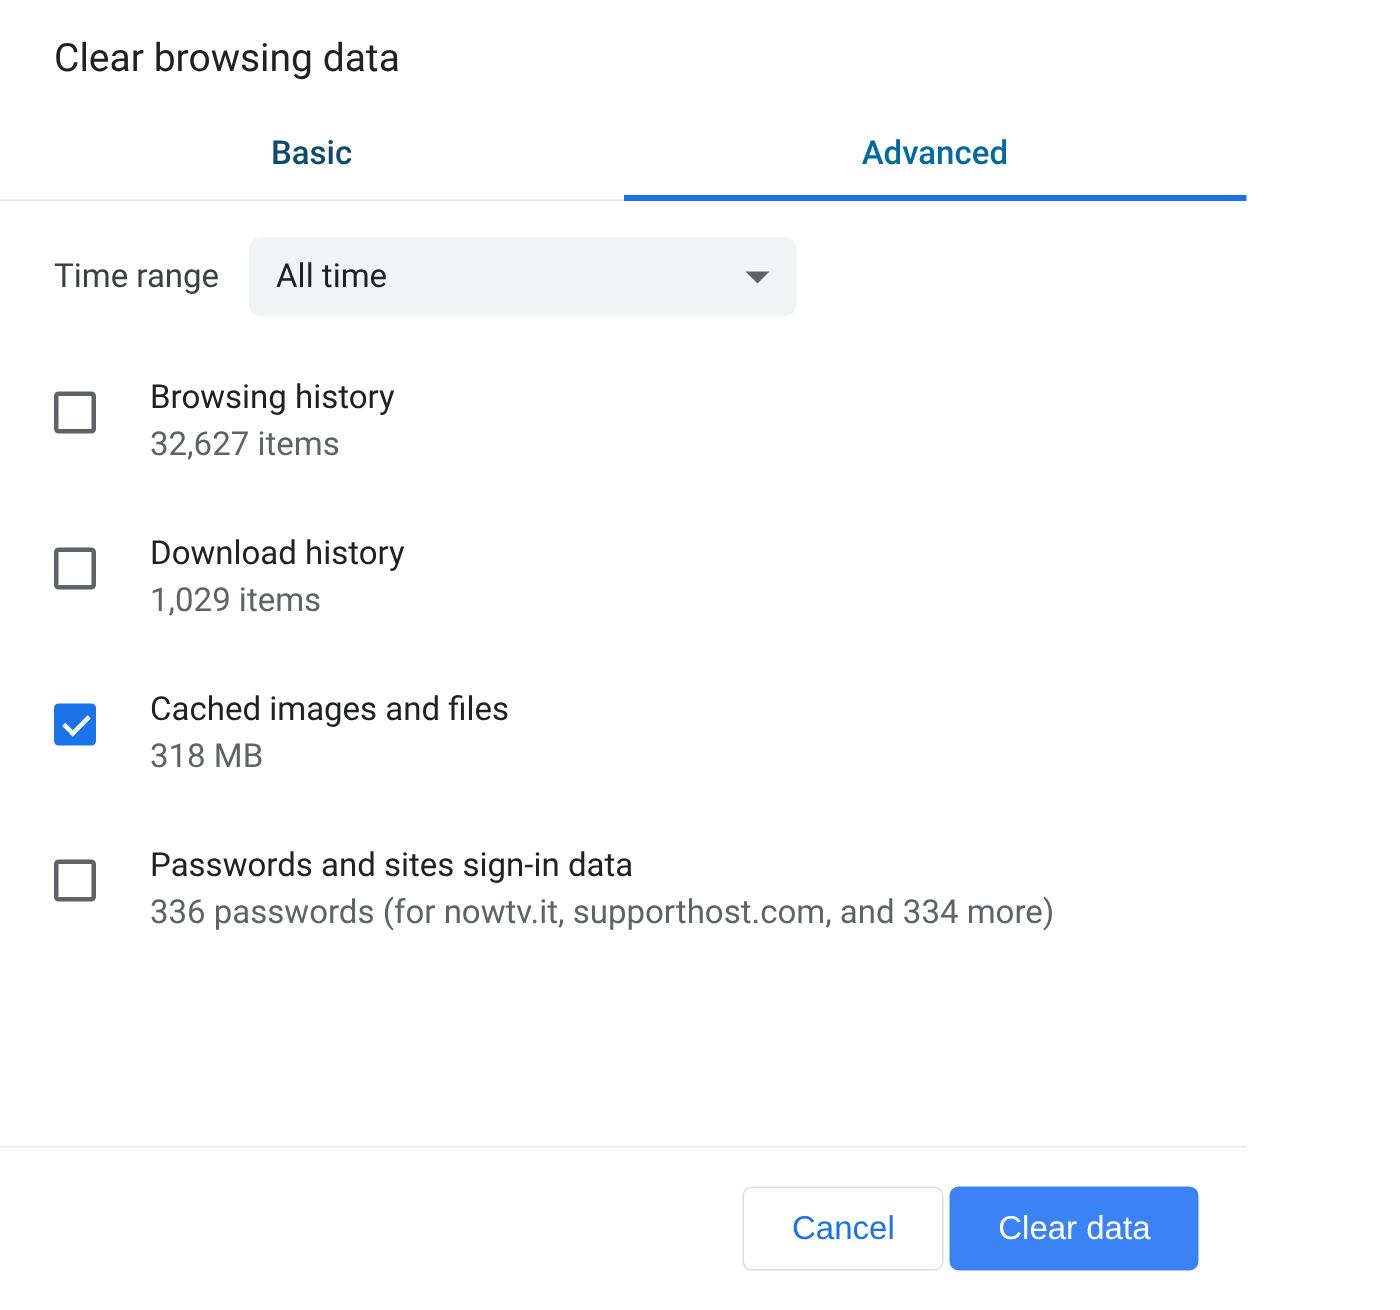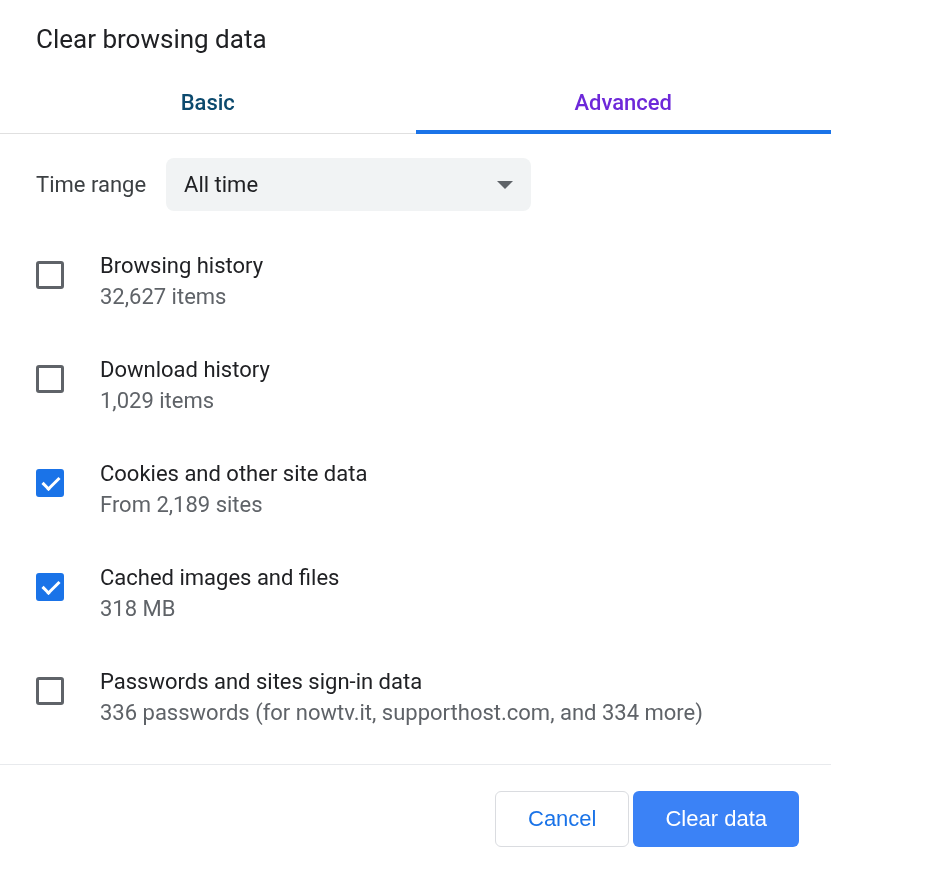--- a/index.html
+++ b/index.html
@@ -38,21 +38,21 @@
       flex: 1;
       text-align: center;
       padding: 18px 0;
       font-size: 22px;
       font-weight: 500;
       cursor: pointer;
       color: #0c4a6e;
       position: relative;
     }
     .tab.active {
-      color: #6d28d9;
+      color: #0369a1;
     }
     .tab.active::after {
       content: '';
       position: absolute;
       left: 0;
       right: 0;
       bottom: -1px;
       height: 4px;
       background: #1a73e8;
     }
@@ -203,27 +203,20 @@
       </div>
 
       <div class="option">
         <div class="checkbox"></div>
         <div class="option-text">
           <div class="option-title">Download history</div>
           <div class="option-subtitle">1,029 items</div>
         </div>
       </div>
 
-      <div class="option">
-        <div class="checkbox checked"></div>
-        <div class="option-text">
-          <div class="option-title">Cookies and other site data</div>
-          <div class="option-subtitle">From 2,189 sites</div>
-        </div>
-      </div>
 
       <div class="option">
         <div class="checkbox checked"></div>
         <div class="option-text">
           <div class="option-title">Cached images and files</div>
           <div class="option-subtitle">318 MB</div>
         </div>
       </div>
 
       <div class="option">

